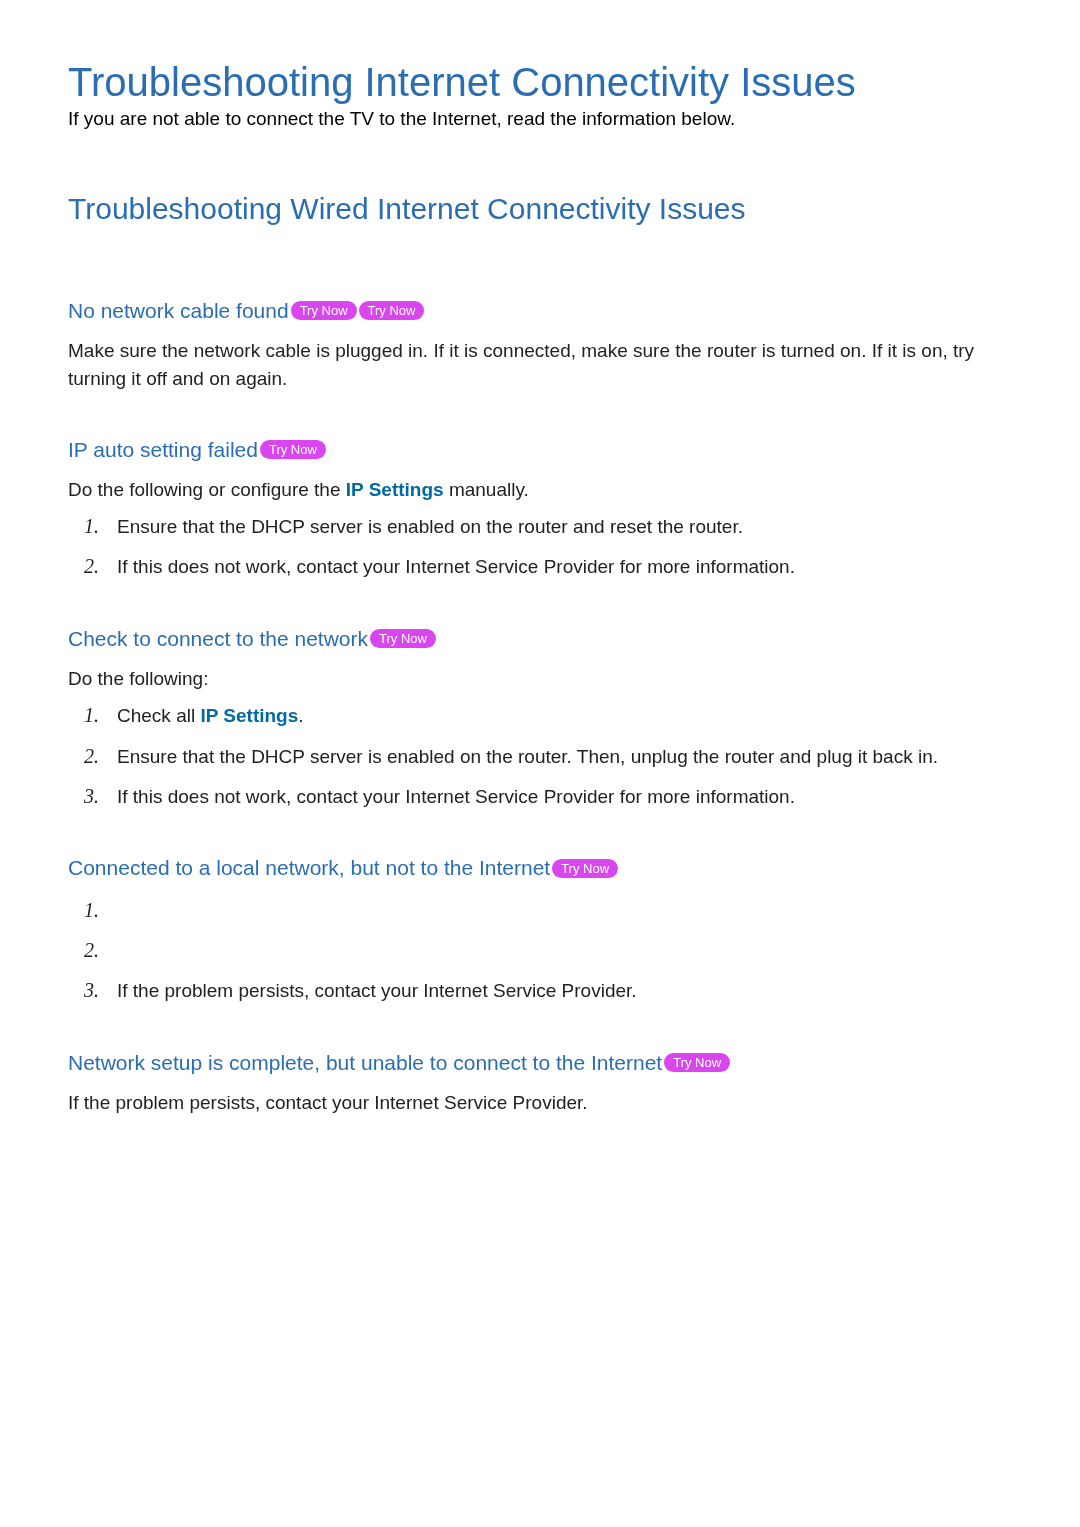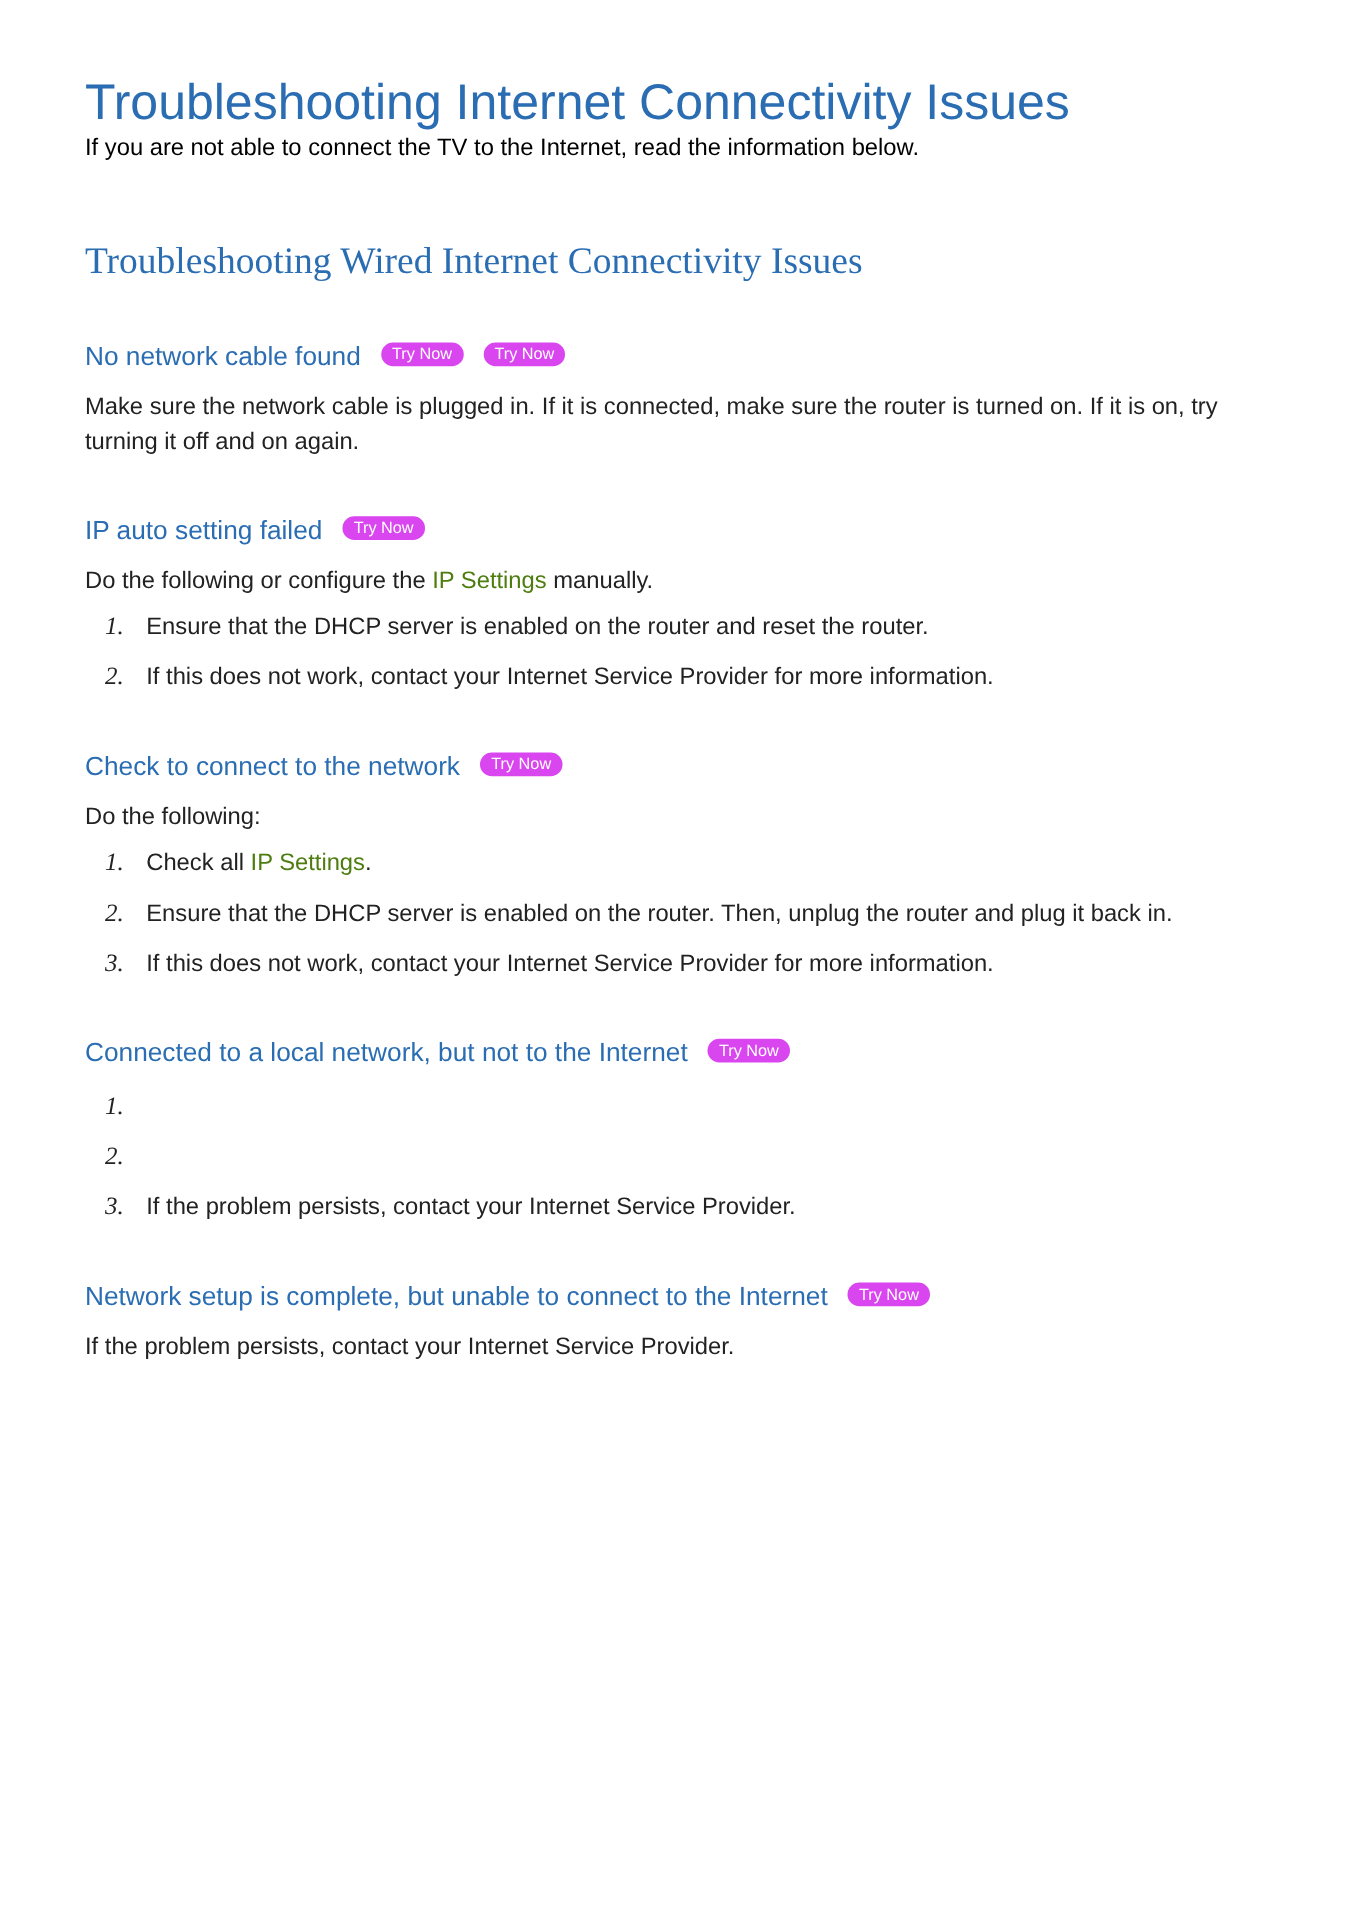--- a/index.html
+++ b/index.html
@@ -23,33 +23,33 @@
   .intro-text {
     font-size: 19px;
     color: #000000;
     margin-bottom: 58px;
     line-height: 1.5;
   }
   .section-title {
     font-size: 30px;
     color: #2a6db2;
     font-weight: 400;
-    margin-bottom: 48px;
-    font-family: Liberation Serif, serif;
+    margin-bottom: 73px;
   }
   .sub-section {
     margin-bottom: 44px;
   }
   .sub-heading {
     font-size: 21px;
     color: #2a6db2;
     font-weight: 400;
     margin-bottom: 14px;
     display: flex;
-    gap: 16px;
+    align-items: center;
+    gap: 2px;
   }
   .try-now-btn {
     display: inline-flex;
     align-items: center;
     justify-content: center;
     background: #d946ef;
     color: #ffffff;
     font-size: 13px;
     font-weight: 400;
     padding: 2px 9px 2px 9px;
@@ -80,22 +80,22 @@
     align-items: baseline;
   }
   .list-num {
     font-style: italic;
     font-family: Georgia, 'Times New Roman', serif;
     font-size: 20px;
     color: #222;
     min-width: 14px;
   }
   .bold-link {
-    color: #4d7c0f;
-    font-weight: 400;
+    color: #0369a1;
+    font-weight: 700;
   }
 </style>
 </head>
 <body>
 
 <h1 class="page-title">Troubleshooting Internet Connectivity Issues</h1>
 
 <p class="intro-text">If you are not able to connect the TV to the Internet, read the information below.</p>
 
 <h2 class="section-title">Troubleshooting Wired Internet Connectivity Issues</h2>

